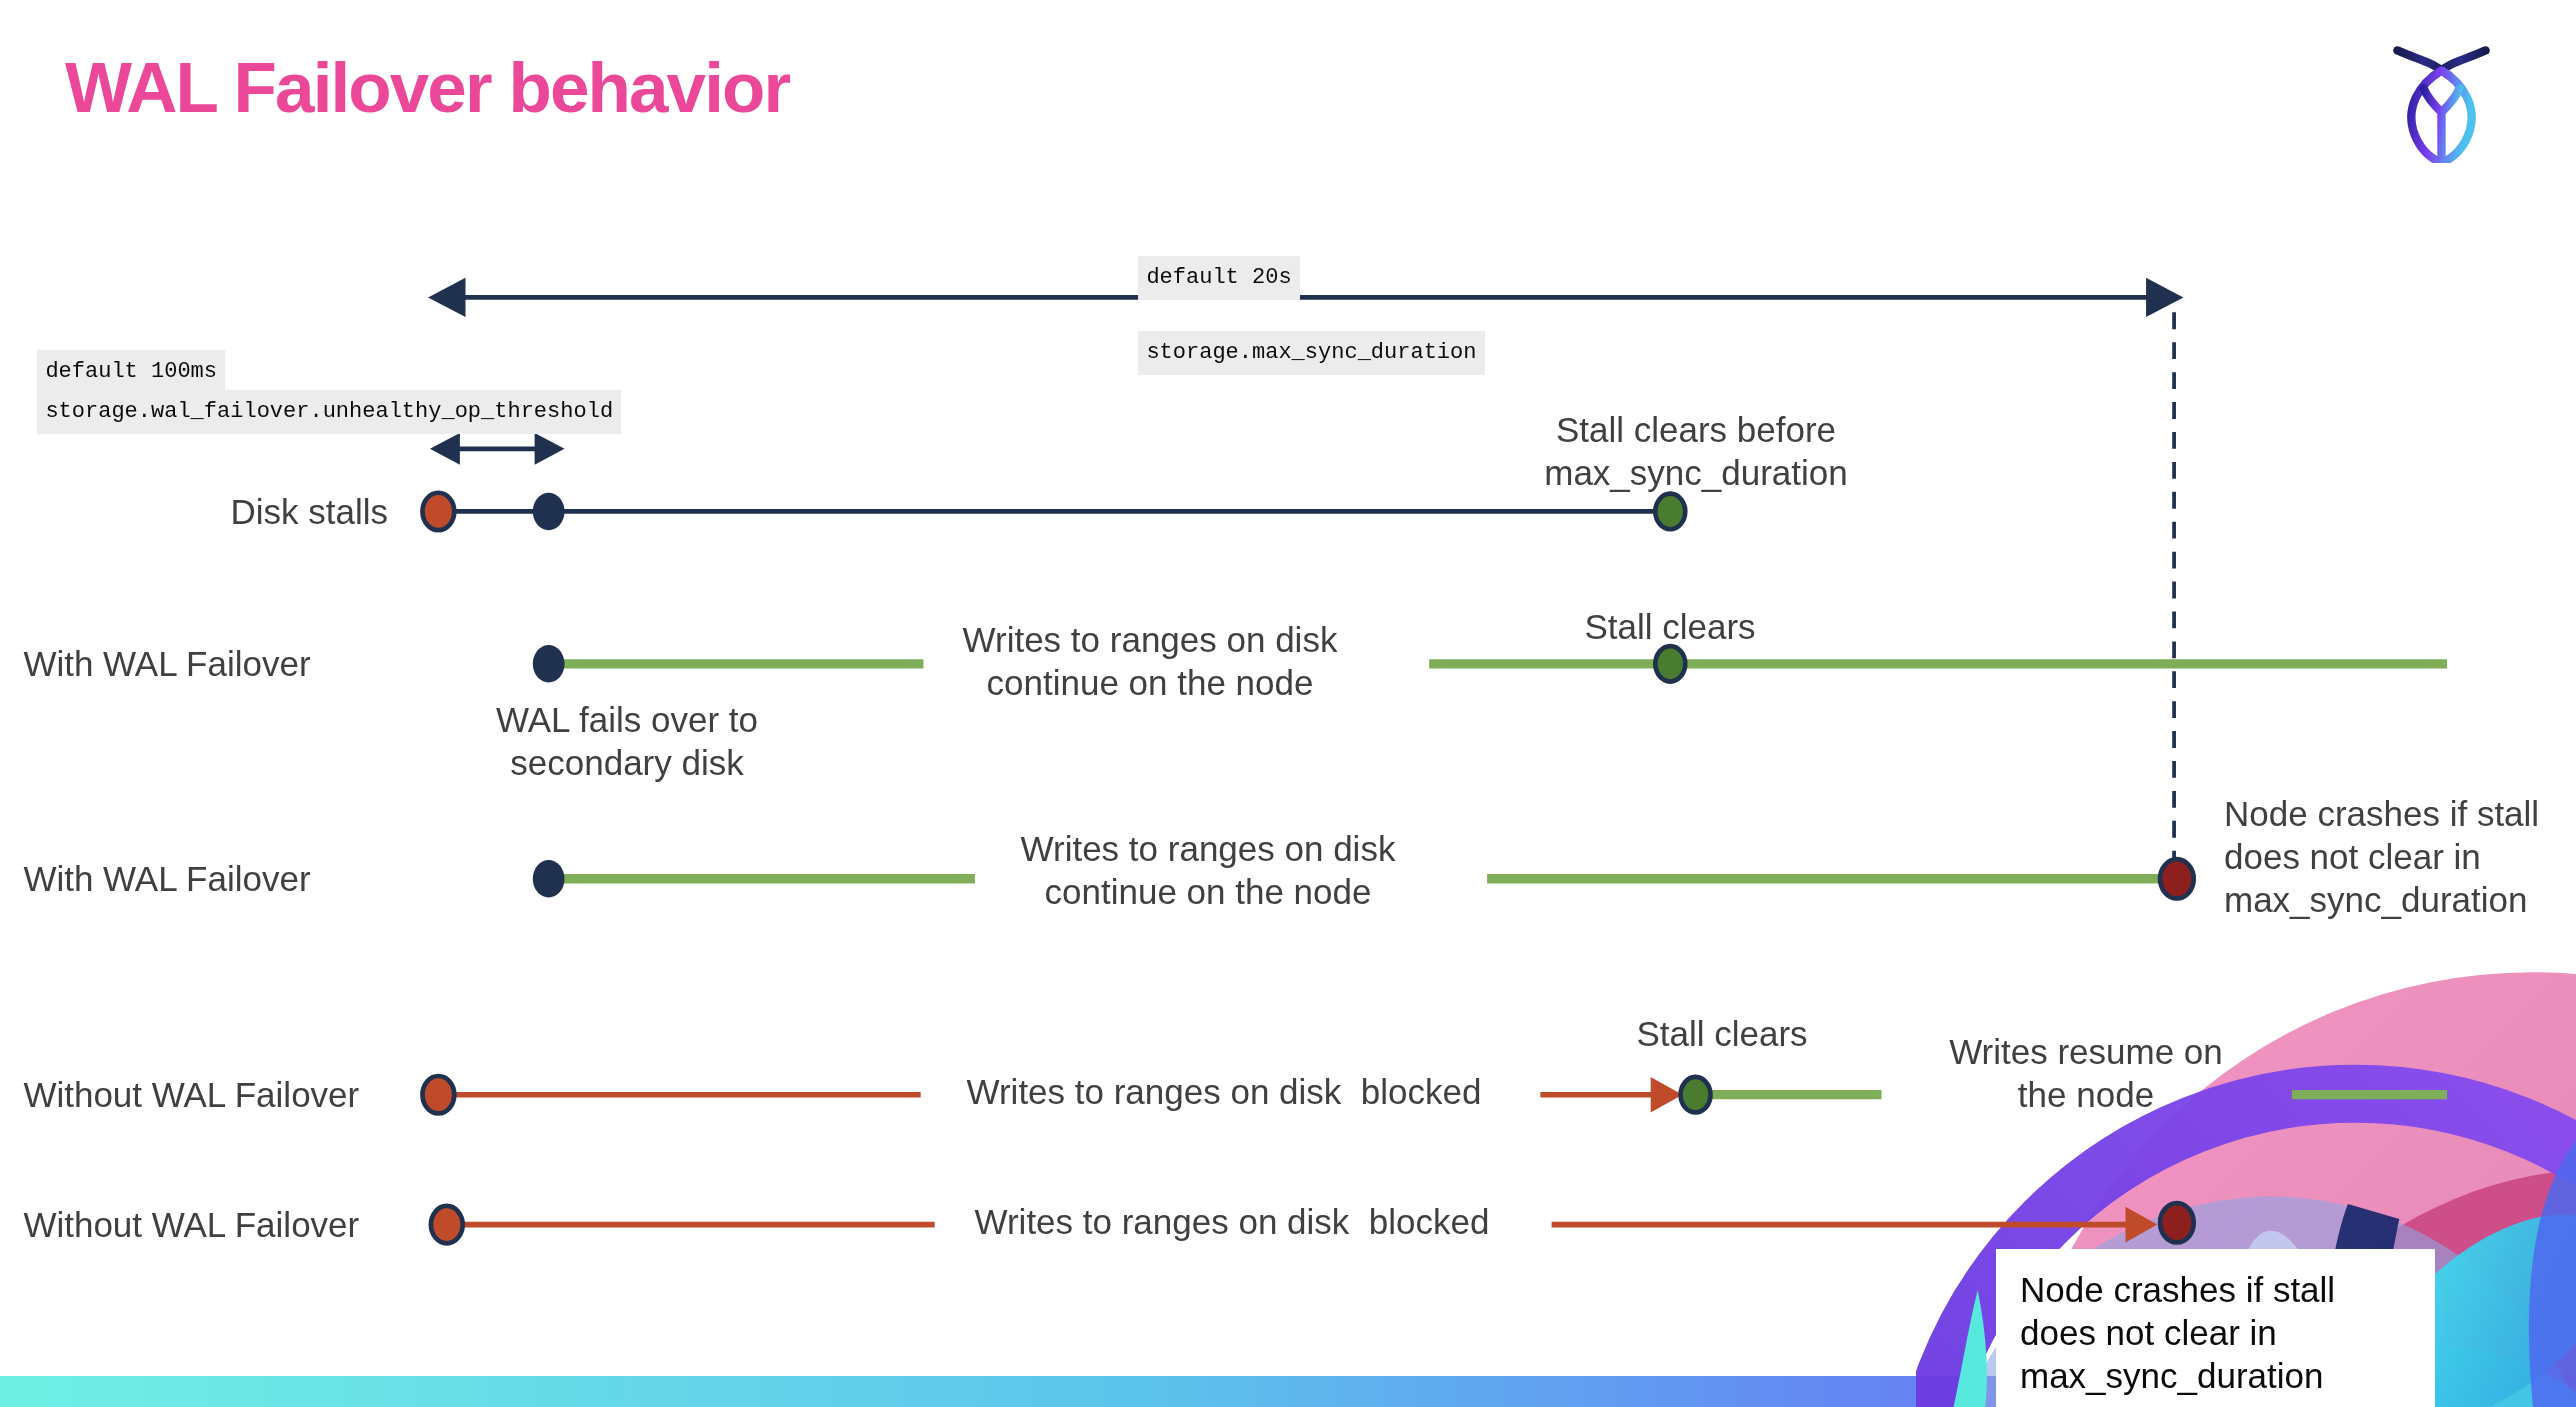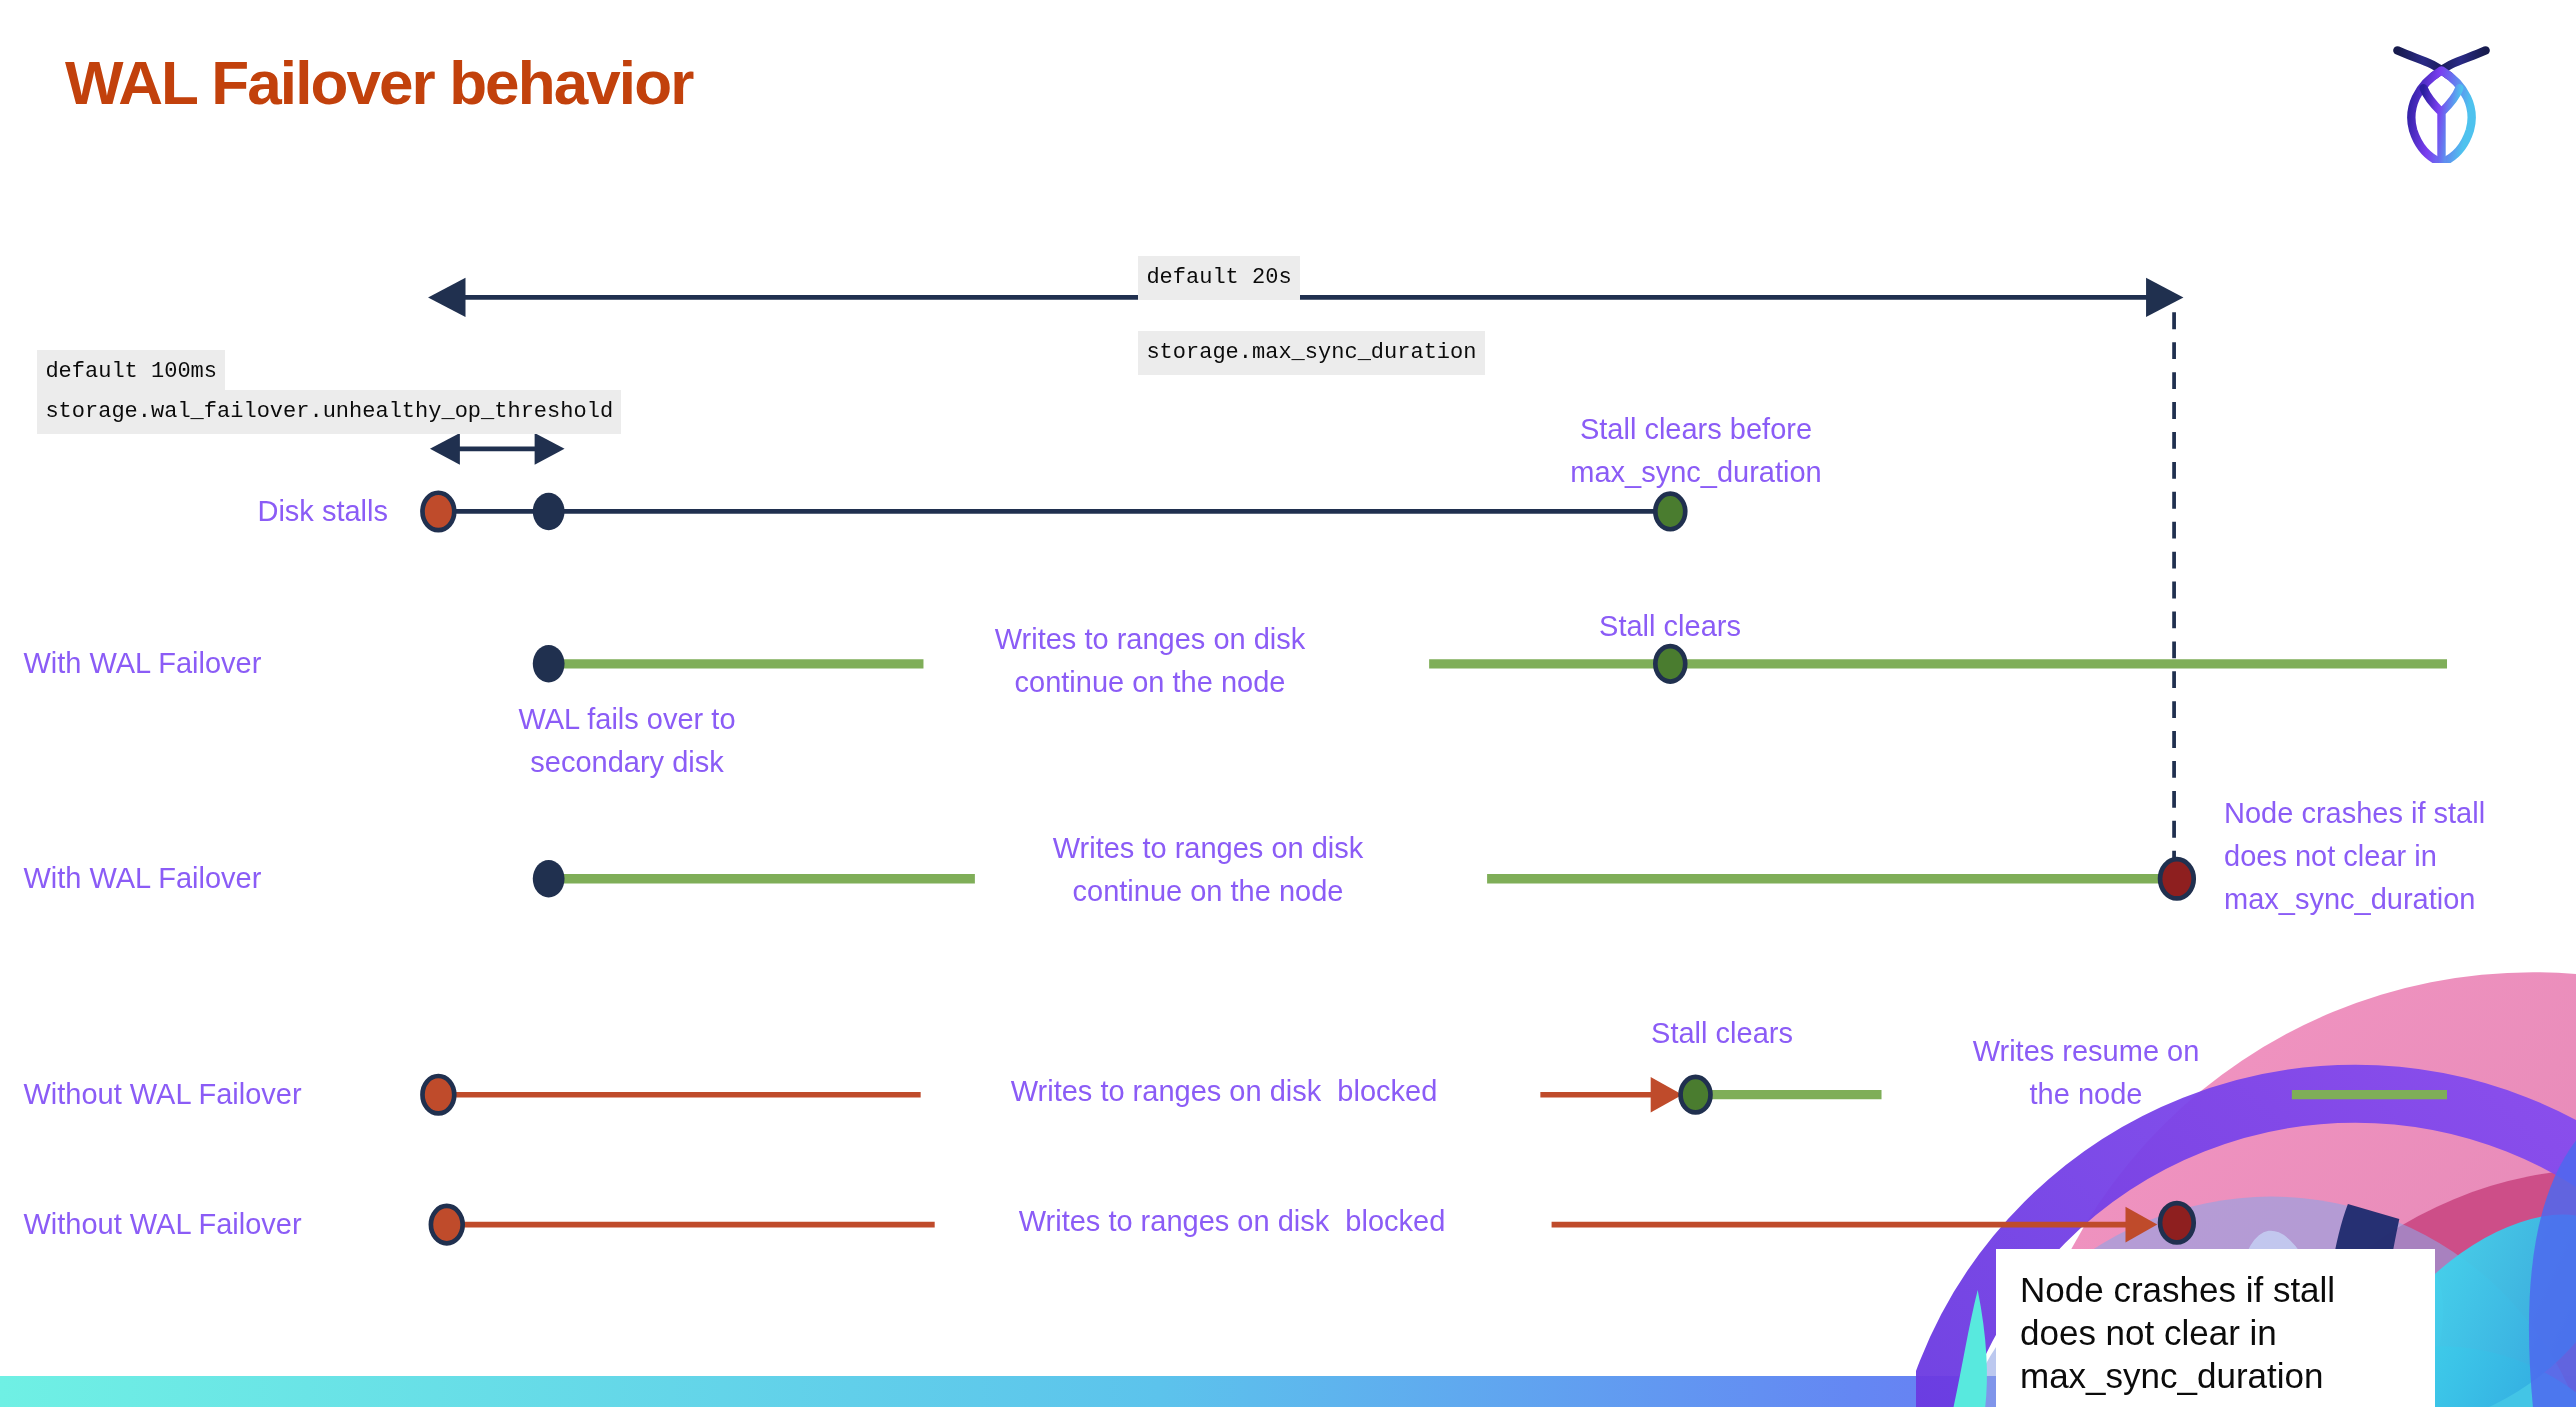--- a/index.html
+++ b/index.html
@@ -7,34 +7,34 @@
     position:relative;
     width:2576px;height:1408px;
     background:#ffffff;
     overflow:hidden;
     font-family:"Liberation Sans", sans-serif;
     color:#0b0b0b;
   }
   .abs{position:absolute;}
   .t{
     position:absolute;
-    font-size:29px;
+    font-size:35px;
     line-height:43px;
     white-space:pre;
-    color:#8b5cf6;
+    color:#404040;
   }
   .center{transform:translateX(-50%);text-align:center;}
   .right{text-align:right;}
   .title{
     position:absolute;
     left:65px;top:47px;
-    font-size:62px;
+    font-size:71px;
     font-weight:bold;
     letter-spacing:-1.9px;
-    color:#c2410c;
+    color:#ec4899;
     white-space:pre;
   }
   .mono{
     position:absolute;
     font-family:Liberation Mono, monospace;
     font-size:22px;
     line-height:39px;
     white-space:pre;
   }
   .hl{

